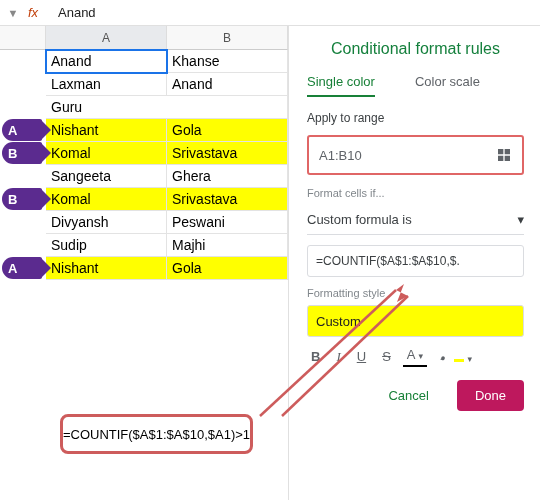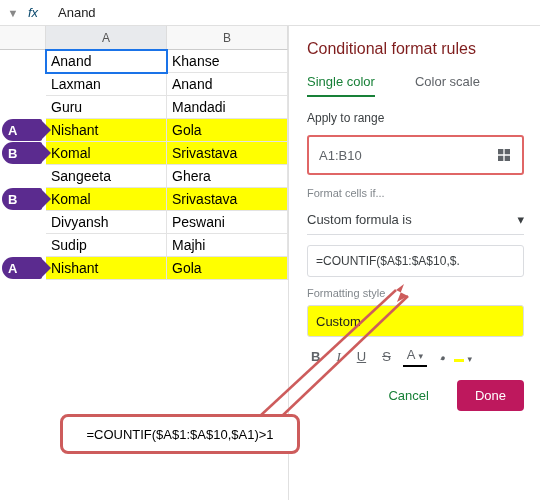--- a/index.html
+++ b/index.html
@@ -1,21 +1,21 @@
 <!DOCTYPE html>
 <html><head>
 <meta charset="utf-8">
 <style>
   * { box-sizing: border-box; margin: 0; padding: 0; }
   body { font-family: Arial, sans-serif; font-size: 13px; color: #222; background: #fff; width: 540px; height: 500px; overflow: hidden; position: relative; }
   
   
   .formula-bar { display: flex; align-items: center; height: 26px; border-bottom: 1px solid #e0e0e0; padding: 0 6px; gap: 8px; }
   .fb-arrow { color: #888; font-size: 11px; width: 14px; text-align: center; }
-  .fx { font-style: italic; color: #0c4a6e; font-size: 13px; width: 22px; }
+  .fx { font-style: italic; color: #c2410c; font-size: 13px; width: 22px; }
   .fb-content { font-size: 13px; color: #222; }
   
   
   .main { display: flex; height: 474px; }
   .sheet-area { width: 288px; position: relative; }
   .panel { flex: 1; border-left: 1px solid #e0e0e0; padding: 10px 16px 10px 18px; position: relative; background: #fff; }
   
   
   .col-headers { display: flex; height: 24px; }
   .corner { width: 46px; border-right: 1px solid #ddd; border-bottom: 1px solid #ccc; background: #f8f8f8; }
@@ -26,21 +26,21 @@
   .rowh { width: 46px; position: relative; }
   .cell { flex: 1; border-right: 1px solid #e3e3e3; border-bottom: 1px solid #e3e3e3; padding: 3px 5px; font-size: 14px; color: #000; background: #fff; overflow: hidden; white-space: nowrap; }
   .cell.hl { background: #ffff00; }
   .cell.active { outline: 2px solid #1a73e8; outline-offset: -1px; z-index: 2; position: relative; }
   
   
   .badge { position: absolute; left: 2px; top: 0px; width: 40px; height: 22px; background: #5b2b8f; border-radius: 11px 2px 2px 11px; display: flex; align-items: center; padding-left: 6px; color: #fff; font-weight: bold; font-size: 13px; z-index: 3; }
   .badge::after { content: ""; position: absolute; right: -9px; top: 1px; border-top: 10px solid transparent; border-bottom: 10px solid transparent; border-left: 10px solid #5b2b8f; }
   
   
-  .panel-title { font-size: 16px; color: #7f1d1d; margin: 4px 0 16px 0; }
+  .panel-title { font-size: 16px; color: #15803d; margin: 4px 0 16px 0; text-align: center; }
   .tabs { display: flex; gap: 40px; margin-bottom: 14px; font-size: 13px; }
   .tab { color: #5f6368; padding-bottom: 6px; cursor: pointer; }
   .tab.active { color: #188038; border-bottom: 2px solid #188038; font-weight: 500; }
   .section-label { font-size: 12px; color: #3c4043; margin: 8px 0 10px 0; font-weight: 500; }
   .range-box { border: 2px solid #e06666; border-radius: 3px; height: 40px; display: flex; align-items: center; padding: 0 10px; margin-bottom: 12px; justify-content: space-between; }
   .range-text { font-size: 13px; color: #5f6368; }
   .grid-icon { width: 16px; height: 16px; color: #5f6368; }
   .sub-label { font-size: 11px; color: #80868b; margin: 6px 0 6px 0; }
   .select-box { border-bottom: 1px solid #dadce0; height: 30px; display: flex; align-items: center; justify-content: space-between; font-size: 13px; color: #3c4043; margin-bottom: 10px; cursor: pointer; }
   .formula-input { border: 1px solid #dadce0; border-radius: 3px; height: 32px; padding: 0 8px; font-size: 12px; color: #3c4043; display: flex; align-items: center; margin-bottom: 10px; overflow: hidden; white-space: nowrap; }
@@ -50,21 +50,21 @@
   .fmt-btn.bold { font-weight: bold; }
   .fmt-btn.italic { font-style: italic; font-family: Georgia, serif; }
   .fmt-btn.underline { text-decoration: underline; }
   .fmt-btn.strike { text-decoration: line-through; }
   .buttons { display: flex; justify-content: flex-end; gap: 10px; }
   .btn { padding: 8px 18px; border-radius: 4px; font-size: 13px; cursor: pointer; }
   .btn-cancel { color: #188038; background: #fff; border: none; font-weight: 500; }
   .btn-done { background: #be185d; color: #fff; border: none; font-weight: 500; }
   
   
-  .callout { position: absolute; left: 60px; top: 414px; width: 240px; height: 40px; background: #fff; border: 3px solid #cd5c5c; border-radius: 8px; display: flex; align-items: center; justify-content: center; font-size: 13px; color: #000; z-index: 5; font-weight: 500; }
+  .callout { position: absolute; left: 60px; top: 414px; width: 193px; height: 40px; background: #fff; border: 3px solid #cd5c5c; border-radius: 8px; display: flex; align-items: center; justify-content: center; font-size: 13px; color: #000; z-index: 5; font-weight: 500; }
   
   
   .pointer-svg { position: absolute; left: 0; top: 0; width: 540px; height: 500px; pointer-events: none; z-index: 4; }
 </style>
 </head>
 <body>
 
 <div class="formula-bar">
   <span class="fb-arrow">▼</span>
   <span class="fx">fx</span>
@@ -85,21 +85,20 @@
           <div class="cell">Khanse</div>
         </div>
         <div class="row">
           <div class="rowh"></div>
           <div class="cell">Laxman</div>
           <div class="cell">Anand</div>
         </div>
         <div class="row">
           <div class="rowh"></div>
           <div class="cell">Guru</div>
-          <div class="cell">Mandadi</div>
         </div>
         <div class="row">
           <div class="rowh">
             <div class="badge">A</div>
           </div>
           <div class="cell hl">Nishant</div>
           <div class="cell hl">Gola</div>
         </div>
         <div class="row">
           <div class="rowh">

